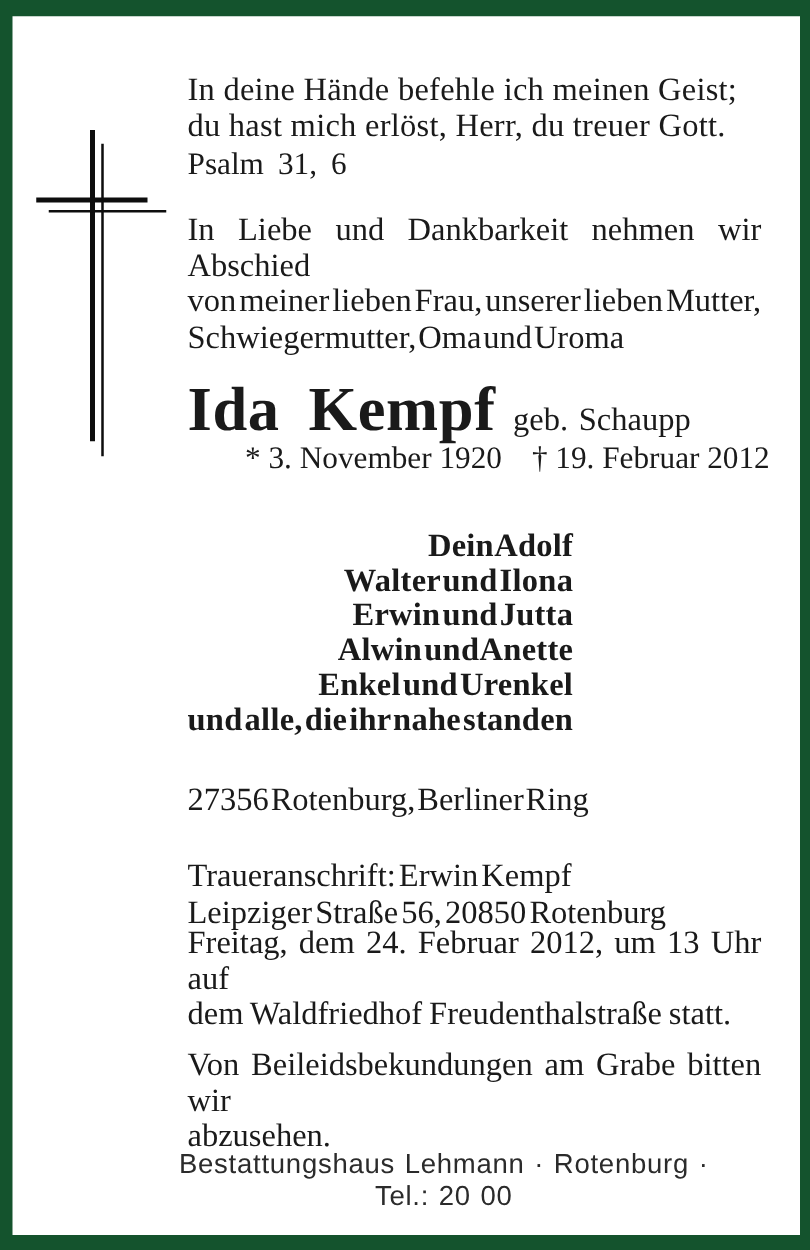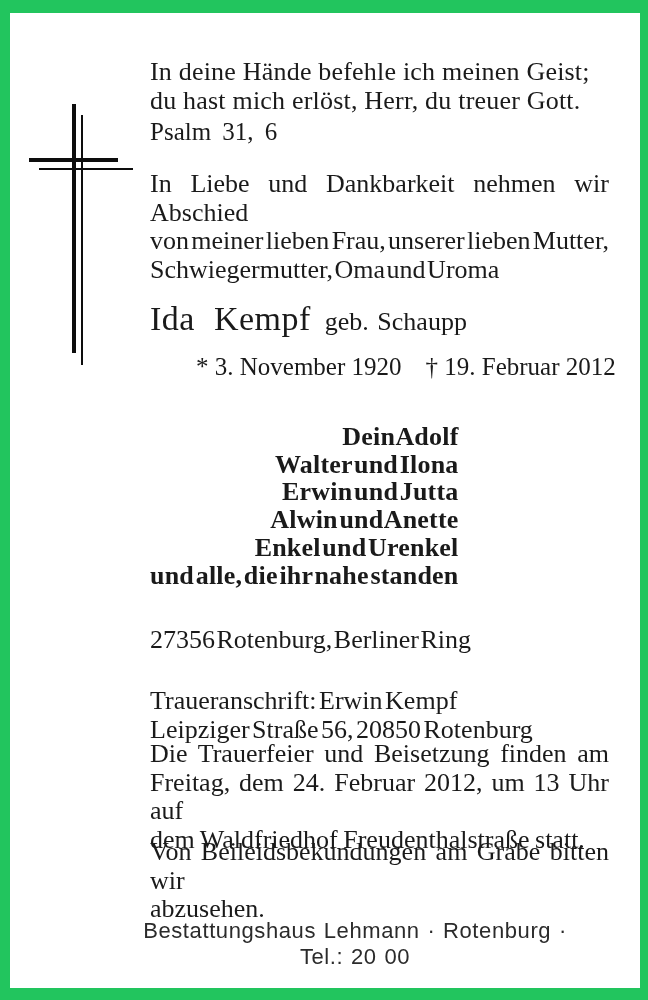--- a/index.html
+++ b/index.html
@@ -2,21 +2,21 @@
 <html><head>
 <meta charset="utf-8">
 <style>
   * { margin: 0; padding: 0; box-sizing: border-box; }
   html, body {
     width: 648px; height: 1000px;
     background: #000;
     font-family: "Liberation Serif", "DejaVu Serif", serif;
     overflow: hidden;
   }
-  #stage { position: relative; width: 648px; height: 1000px; background: #22c55e; }
+  #stage { position: relative; width: 648px; height: 1000px; background: #14532d; }
   .paper {
     position: absolute; left: 10px; top: 13px;
     width: 630px; height: 975px;
     background: #ffffff;
     color: #1a1a1a;
   }
   .abs { position: absolute; }
 
   
   .cross-line { position: absolute; background: #0d0d0d; }
@@ -43,21 +43,21 @@
     text-align: justify;
     text-align-last: justify;
     text-justify: inter-word;
   }
   .name-row {
     left: 140px; top: 289px;
     display: flex; align-items: baseline;
     white-space: nowrap;
   }
   .deceased-name {
-    font-size: 34px; font-weight: normal;
+    font-size: 50px; font-weight: bold;
     line-height: 1; letter-spacing: 0.5px; word-spacing: 10px; text-align: right;
   }
   .maiden-name { font-size: 26px; margin-left: 14px; word-spacing: 2px; }
   .dates { left: 138px; top: 340px; font-size: 25px; white-space: nowrap; margin-left: 48px; }
   .dates .death { margin-left: 24px; }
 
   .mourners {
     left: 140px; top: 410px;
     font-size: 26px; font-weight: bold; line-height: 27.7px;
     word-spacing: -5px; letter-spacing: 0.2px; text-align: right;
@@ -128,21 +128,20 @@
     </div>
 
     <div class="abs residence">27356 Rotenburg, Berliner Ring</div>
 
     <div class="abs condolence">
       <div>Traueranschrift: Erwin Kempf</div>
       <div>Leipziger Straße 56, 20850 Rotenburg</div>
     </div>
 
     <div class="abs funeral">
-      <div class="just">Die Trauerfeier und Beisetzung finden am</div>
       <div class="just">Freitag, dem 24. Februar 2012, um 13 Uhr auf</div>
       <div>dem Waldfriedhof Freudenthalstraße statt.</div>
     </div>
 
     <div class="abs note">
       <div class="just">Von Beileidsbekundungen am Grabe bitten wir</div>
       <div>abzusehen.</div>
     </div>
 
     <div class="abs footer">Bestattungshaus Lehmann · Rotenburg · Tel.: 20 00</div>

